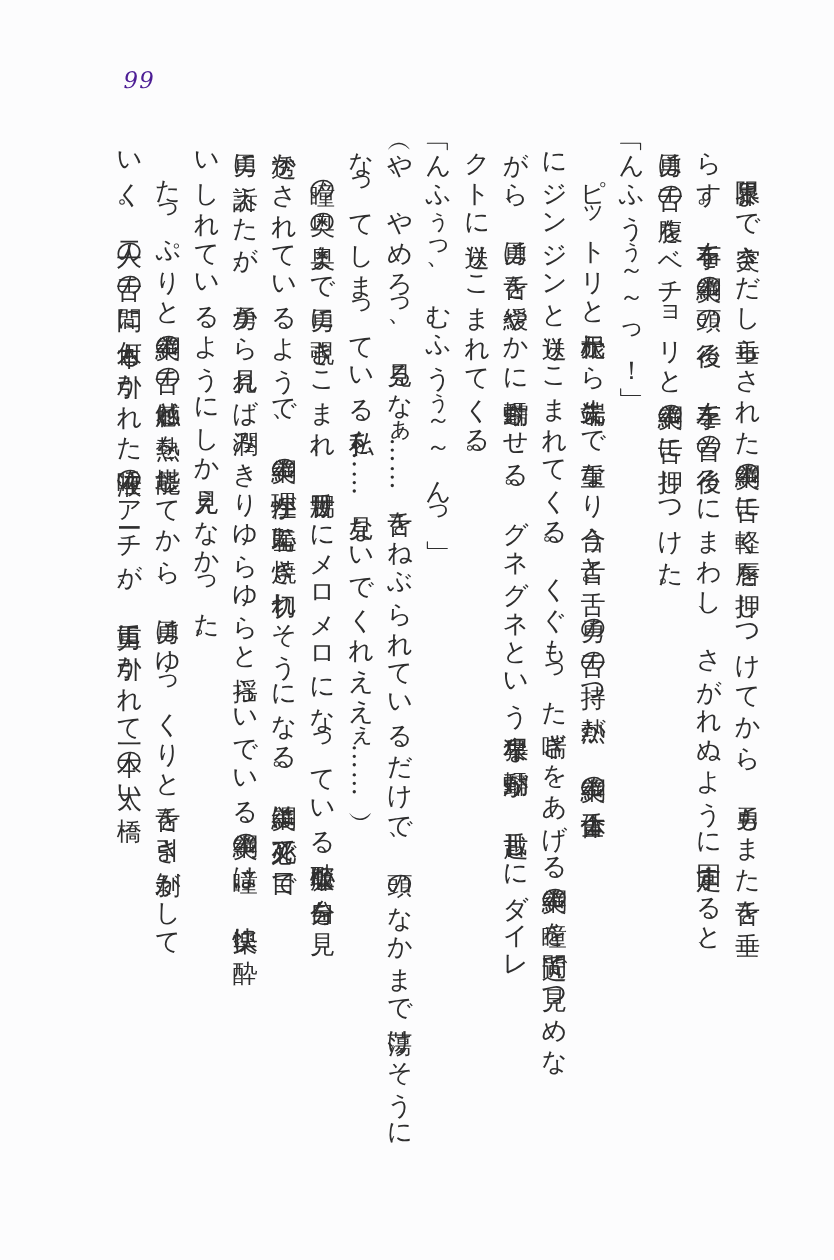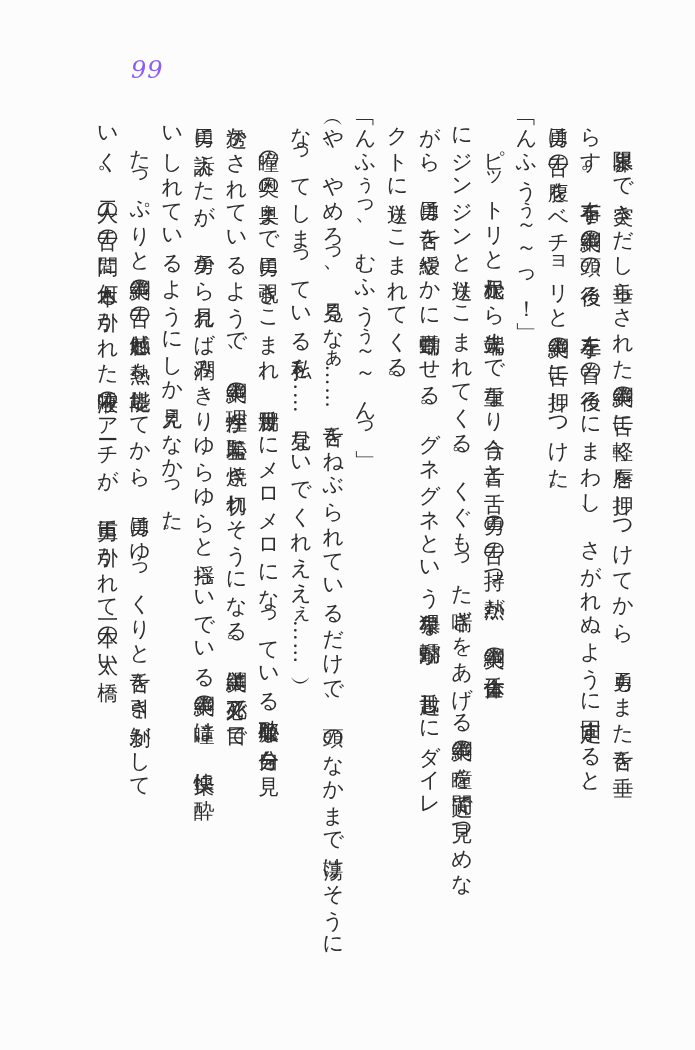--- a/index.html
+++ b/index.html
@@ -13,26 +13,25 @@
     height: 1050px;
     margin: 0 auto;
     background: #fcfcfd;
     overflow: hidden;
     font-family: "DejaVu Serif", "Liberation Serif", serif;
   }
   .page-number {
     position: absolute;
     top: 58px;
     left: 103px;
-    font-size: 24px;
+    font-size: 19px;
     font-style: italic;
-    color: #8b5cf6;
+    color: #4c1d95;
     letter-spacing: 1px;
     line-height: 1;
-    margin-left: 28px;
   }
   .text-block {
     position: absolute;
     top: 112px;
     right: 56px;
     height: 860px;
     writing-mode: vertical-rl;
     -webkit-writing-mode: vertical-rl;
     text-orientation: mixed;
     font-size: 21px;

